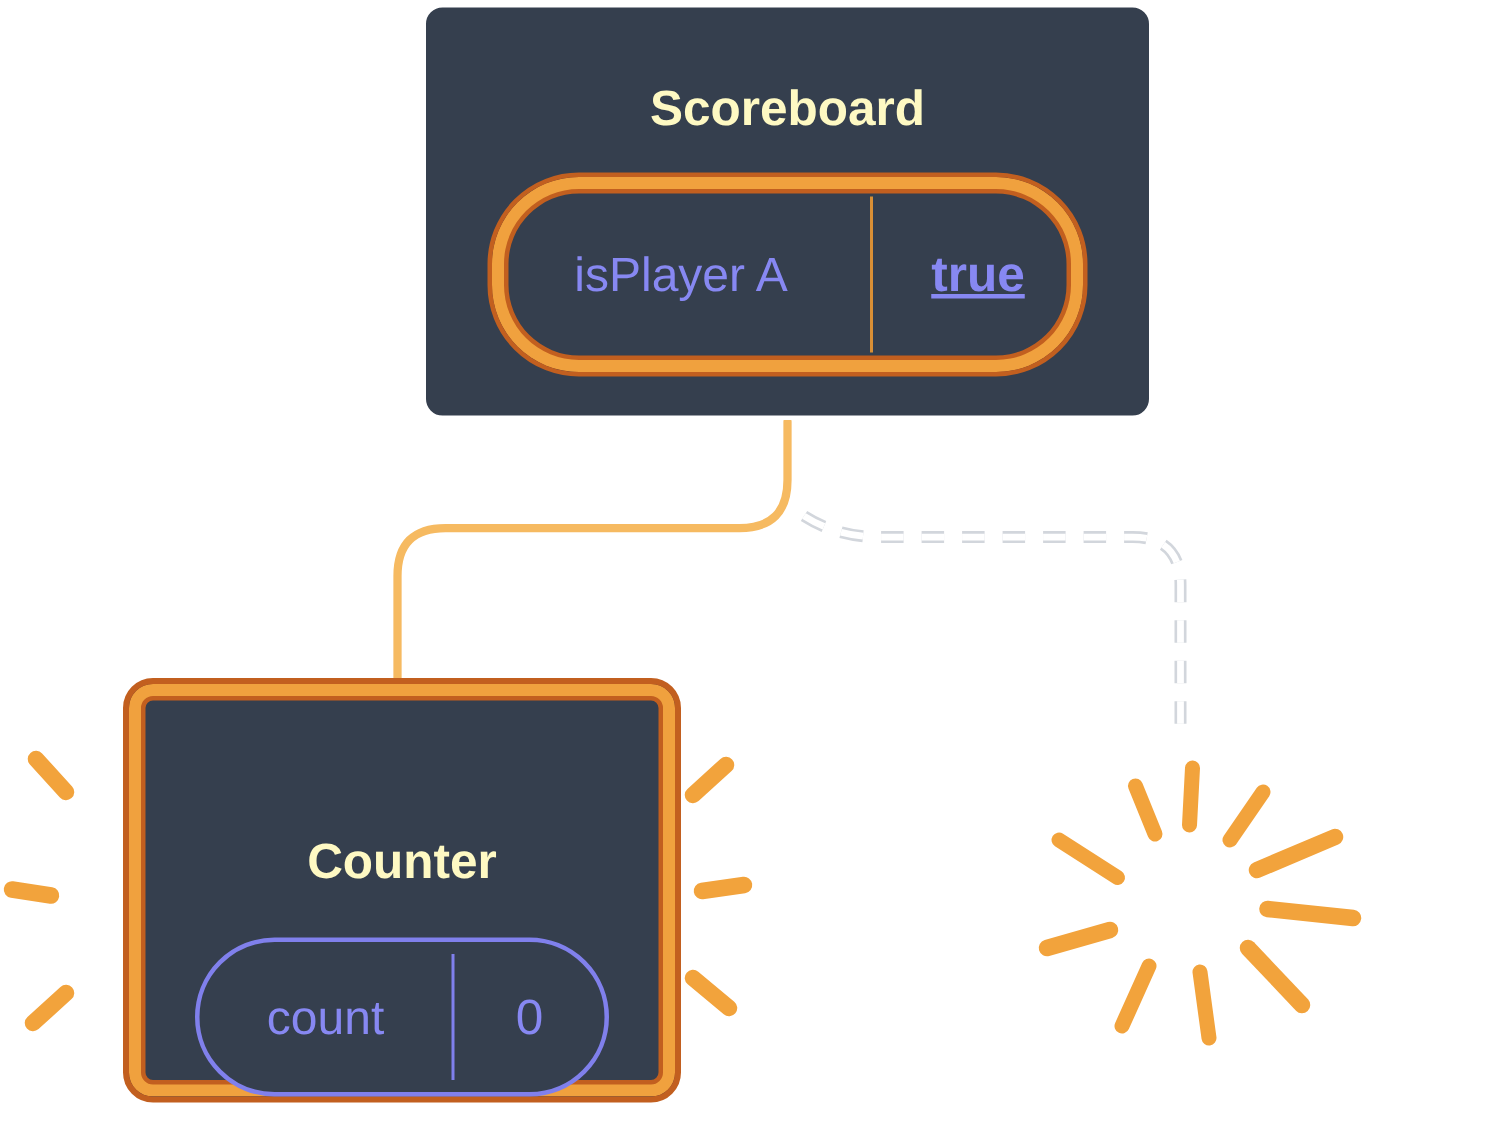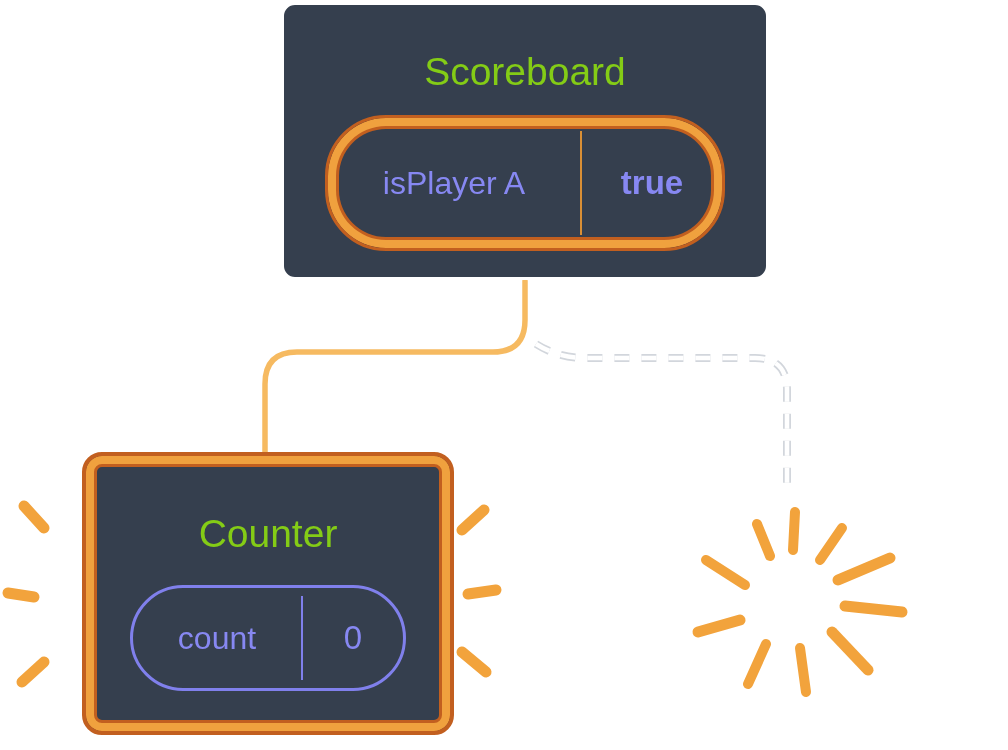--- a/index.html
+++ b/index.html
@@ -22,24 +22,25 @@
   .card-scoreboard{
     left:281px;top:2px;width:488px;height:278px;
     border:3px solid #FFFFFF;border-radius:14px;
     padding-top:47px;
   }
   .card-counter{
     left:82px;top:452px;width:372px;height:283px;
     border:4px solid #C25F1F;border-radius:20px;
     box-shadow: inset 0 0 0 8px #F0A13E, inset 0 0 0 11px #C25F1F;
     padding-top:58px;
+    justify-content:flex-end;
   }
   .card-title{
-    color:#84cc16;
-    font-size:39px;line-height:40px;font-weight:400;
+    color:#fef9c3;
+    font-size:33px;line-height:40px;font-weight:700;
     text-align:center;
   }
 
   
   .pill{
     box-sizing:border-box;
     display:flex;align-items:stretch;
     background:#353F4E;
   }
   .pill-highlight{
@@ -55,21 +56,21 @@
     border:3px solid #8080EC;
     padding:8px 0;
   }
   .pill-cell{
     display:flex;align-items:center;justify-content:center;
     color:#8788F2;
   }
   .cell-key{flex:1 1 auto;font-size:32px;}
   .cell-value{font-size:33px;}
   .cell-value.bold{font-weight:700;}
-  .pill-highlight .cell-value{width:140px;}
+  .pill-highlight .cell-value{width:140px;text-decoration:underline;}
   .pill-plain .cell-value{width:100px;}
   .pill-divider{width:2px;}
   .divider-gold{background:#D98F35;}
   .divider-purple{background:#8080EC;}
 </style>
 </head>
 <body>
 
 <div class="canvas">
 

